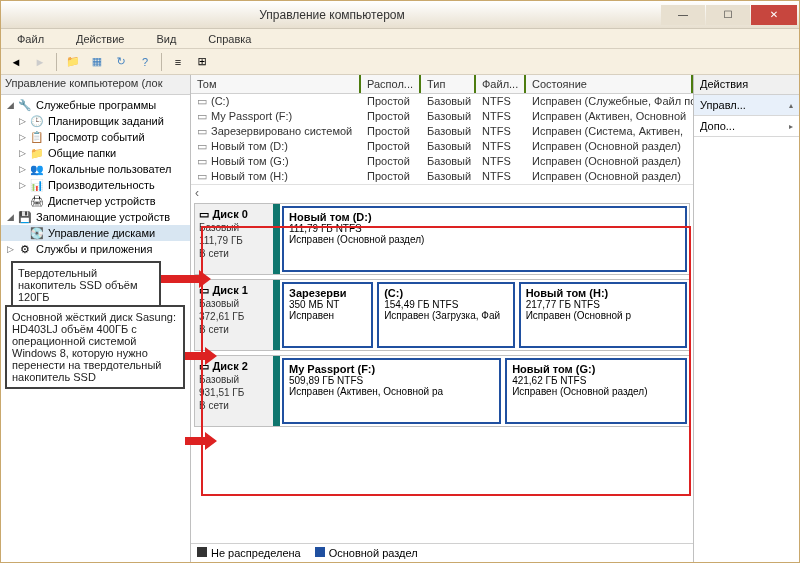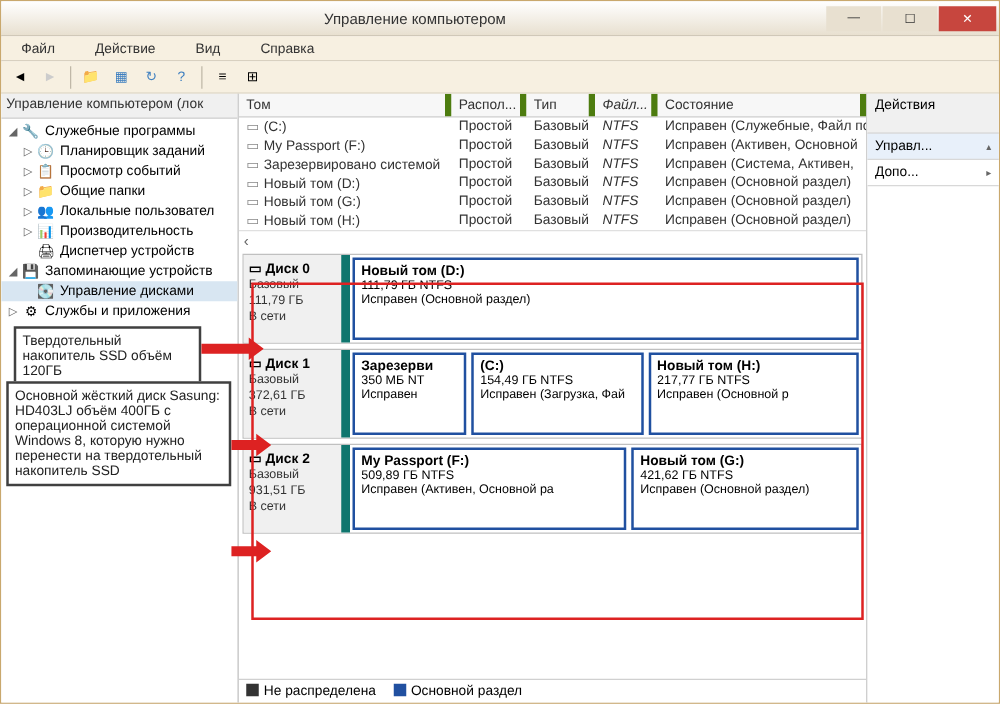--- a/index.html
+++ b/index.html
@@ -21,25 +21,25 @@
 .tree-header { height: 20px; background: #f0f0f0; border-bottom: 1px solid #d0d0d0; padding: 2px 4px; font-size: 11px; color: #333; white-space: nowrap; overflow: hidden; }
 .tree-body { padding: 2px 0; }
 .tree-item { display: flex; align-items: center; padding: 1px 0 1px 16px; white-space: nowrap; cursor: pointer; }
 .tree-item.l1 { padding-left: 6px; }
 .tree-item.l2 { padding-left: 18px; }
 .tree-item.selected { background: #d8e6f2; }
 .tree-arrow { width: 10px; display: inline-block; color: #666; font-size: 9px; }
 .tree-icon { width: 16px; height: 14px; margin-right: 3px; display: inline-flex; align-items: center; justify-content: center; font-size: 11px; }
 .center-panel { flex: 1; background: #fff; display: flex; flex-direction: column; border-right: 1px solid #c0c0c0; overflow: hidden; }
 .vol-table-head { display: flex; background: #f7f7f7; border-bottom: 1px solid #d0d0d0; }
-.vol-col { padding: 3px 6px; border-right: 5px solid #4d7c0f; font-size: 11px; color: #333; white-space: nowrap; overflow: hidden; }
+.vol-col { padding: 3px 6px; border-right: 2px solid #4d7c0f; font-size: 11px; color: #333; white-space: nowrap; overflow: hidden; }
 .vol-col.c1 { width: 170px; }
 .vol-col.c2 { width: 60px; }
 .vol-col.c3 { width: 55px; }
-.vol-col.c4 { width: 50px; font-style: italic; }
+.vol-col.c4 { width: 50px; }
 .vol-col.c5 { flex: 1; }
 .vol-row { display: flex; padding: 0; }
 .vol-row .vol-col { border-right: none; padding: 1px 6px; }
 .vol-icon { width: 14px; display: inline-block; color: #888; }
 .scroll-hint { height: 16px; border-top: 1px solid #e0e0e0; display: flex; align-items: center; padding: 0 4px; }
 .scroll-arrow { font-size: 12px; color: #666; }
 .disks-area { flex: 1; overflow: auto; padding: 3px; }
 .disk-row { display: flex; min-height: 72px; border: 1px solid #c0c0c0; margin-bottom: 4px; }
 .disk-info { width: 85px; background: #f0f0f0; padding: 4px; border-right: 7px solid #0f766e; }
 .disk-info b { font-size: 11px; }
@@ -47,21 +47,21 @@
 .disk-parts { flex: 1; display: flex; gap: 0; }
 .part { border: 2px solid #2050a0; margin: 2px; padding: 3px 5px; flex: 1; min-width: 0; overflow: hidden; }
 .part b { font-size: 11px; }
 .part div { font-size: 10px; white-space: nowrap; overflow: hidden; }
 .legend { padding: 3px 6px; border-top: 1px solid #d0d0d0; display: flex; gap: 14px; align-items: center; }
 .legend-item { display: flex; gap: 4px; }
 .legend-box { width: 10px; height: 10px; }
 .legend-box.unalloc { background: #333; }
 .legend-box.primary { background: #2050a0; }
 .actions-panel { width: 105px; background: #fff; }
-.actions-header { height: 32px; background: #f0f0f0; border-bottom: 1px solid #d0d0d0; padding: 3px 6px; font-size: 11px; }
+.actions-header { height: 20px; background: #f0f0f0; border-bottom: 1px solid #d0d0d0; padding: 3px 6px; font-size: 11px; }
 .action-item { padding: 4px 6px; background: #e8f0fa; border-bottom: 1px solid #d8d8d8; display: flex; align-items: center; justify-content: space-between; }
 .action-item.sub { background: #fff; }
 .action-arrow { font-size: 8px; color: #666; }
 .callout-box { position: absolute; border: 2px solid #404040; background: #fff; padding: 4px 5px; font-size: 11px; line-height: 12px; color: #222; }
 .callout-arrow { position: absolute; }
 .red-frame { position: absolute; border: 2px solid #d22; pointer-events: none; }
 </style>
 </head>
 <body>
 

